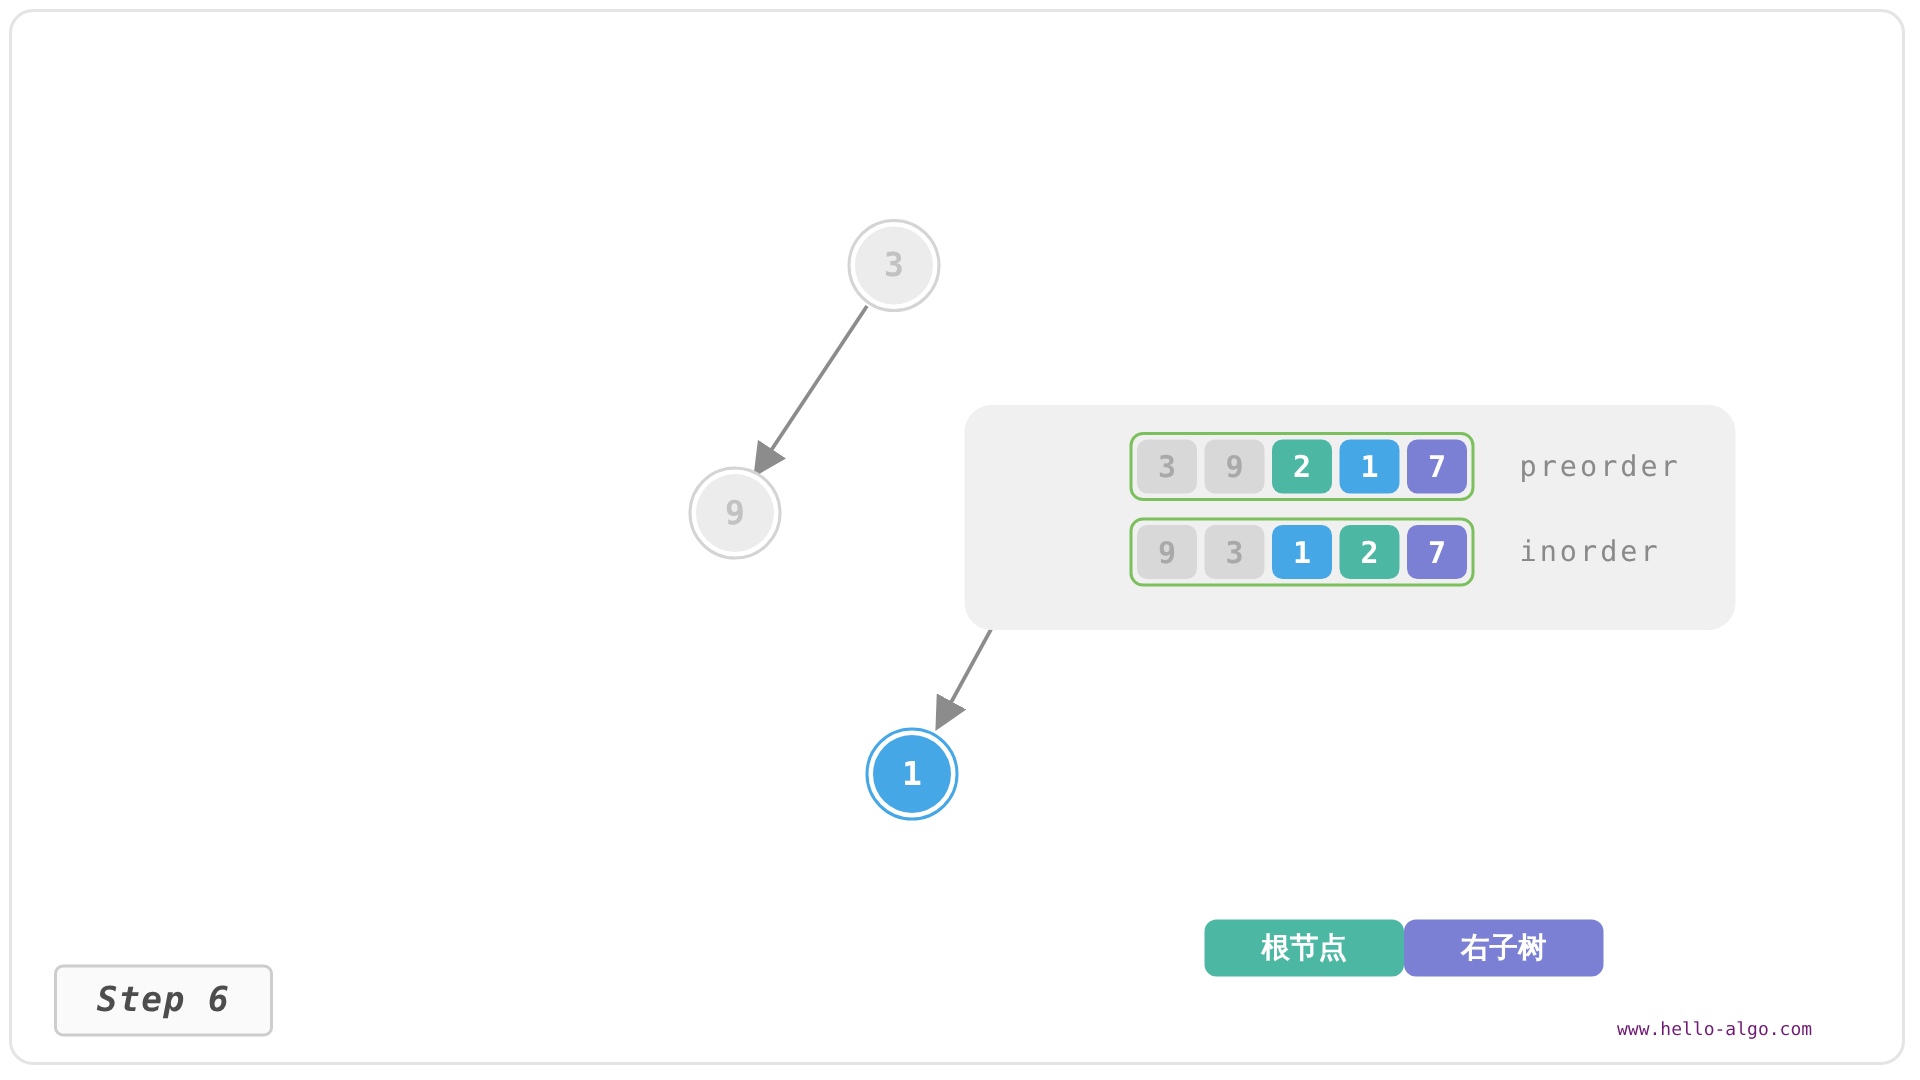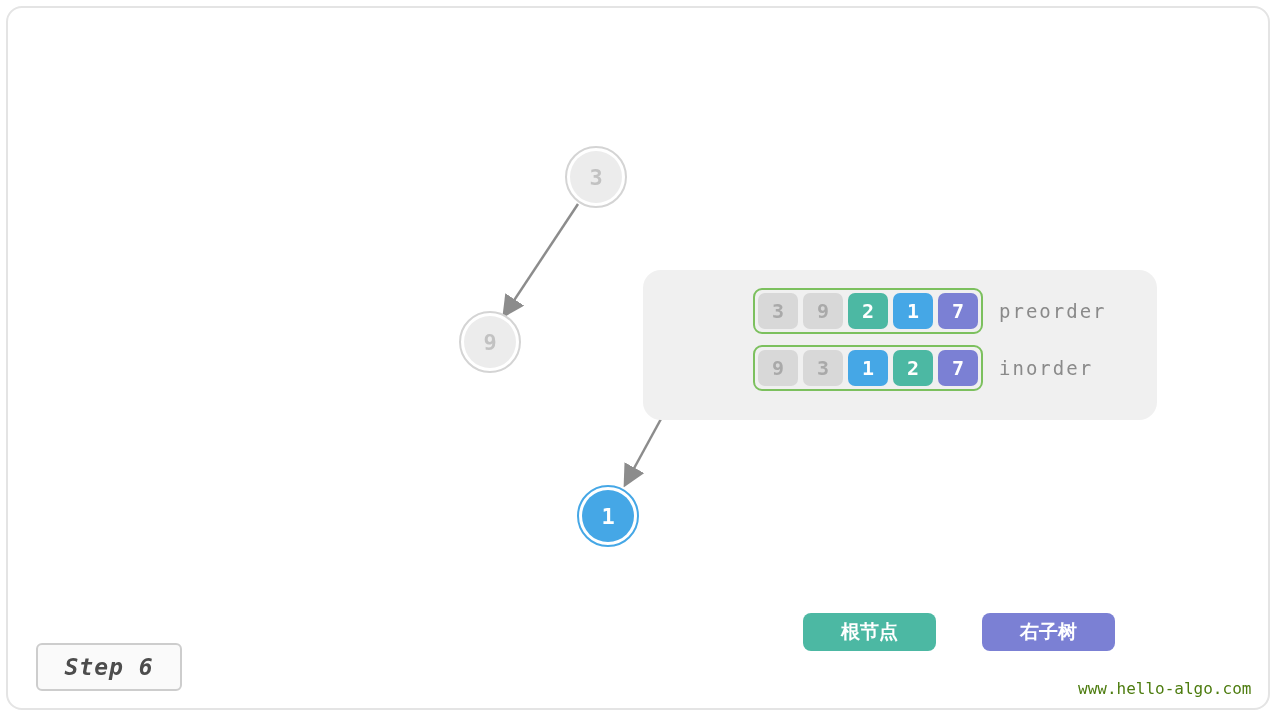--- a/index.html
+++ b/index.html
@@ -48,49 +48,49 @@
   .cell{
     width:40px;height:36px;border-radius:7px;
     display:flex;align-items:center;justify-content:center;
     font-family:"DejaVu Sans Mono", monospace;font-weight:bold;font-size:20px;
   }
   .cell.visited{background:#d8d8d8;color:#a9a9a9;}
   .cell.root{background:#4CB8A3;color:#ffffff;}
   .cell.left{background:#45A7E6;color:#ffffff;}
   .cell.right{background:#7B80D4;color:#ffffff;}
   .row-label{
-    margin-left:16px;
+    margin-left:30px;
     font-family:"DejaVu Sans Mono", monospace;font-size:19px;
     letter-spacing:2px;color:#8a8a8a;
   }
 
   
-  .legend{position:absolute;left:803px;top:613px;display:flex;gap:21px;align-items:center;}
+  .legend{position:absolute;left:803px;top:613px;display:flex;gap:0;align-items:center;}
   .legend-btn{
     width:133px;height:38px;border-radius:8px;border:none;
     display:flex;align-items:center;justify-content:center;
     color:#ffffff;font-weight:bold;font-size:19px;
     font-family:"DejaVu Sans", sans-serif;
   }
   .legend-btn.root{background:#4CB8A3;}
   .legend-btn.left{background:#45A7E6;}
-  .legend-btn.right{background:#7B80D4;margin-left:25px;}
+  .legend-btn.right{background:#7B80D4;}
 
   
   .step-box{
     position:absolute;left:36px;top:643px;width:146px;height:48px;
     border:2px solid #cdcdcd;border-radius:6px;background:#fafafa;
     box-sizing:border-box;
     display:flex;align-items:center;justify-content:center;
     font-family:"DejaVu Sans Mono", monospace;font-weight:bold;
     font-size:23px;color:#4d4d4d;letter-spacing:1px;font-style:italic;
   }
   .watermark{
     position:absolute;left:1078px;top:679px;
-    font-family:"DejaVu Sans Mono", monospace;font-size:16px;color:#4d7c0f;
+    font-family:"DejaVu Sans Mono", monospace;font-size:12px;color:#701a75;
   }
 </style>
 </head>
 <body>
 
 <div class="frame"></div>
 
 <div class="stage">
 
   <svg class="edges" viewBox="0 0 1280 720">

